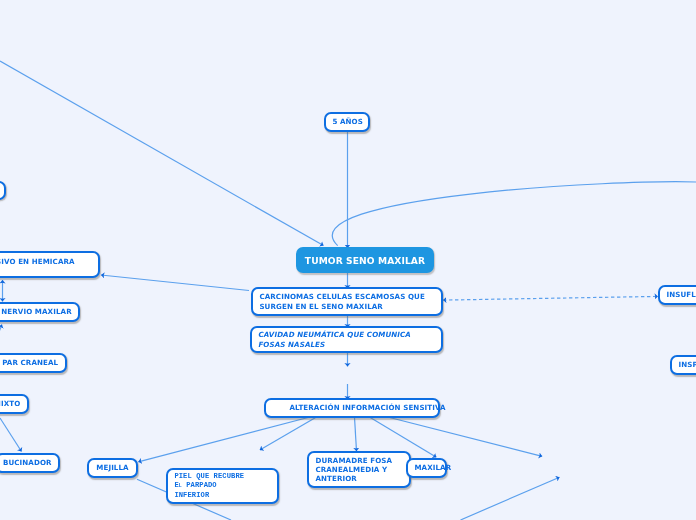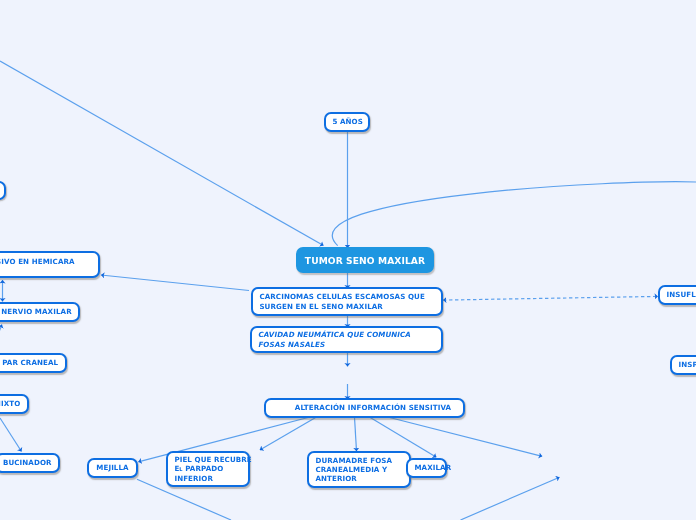--- a/index.html
+++ b/index.html
@@ -62,21 +62,21 @@
       <span class="lbl">TUMOR SENO MAXILAR</span>
     </div>
     <div class="node" style="left: 251px; top: 287px; width: 192px; height: 29px;">
       <span class="lbl">CARCINOMAS CELULAS ESCAMOSAS QUE
 SURGEN EN EL SENO MAXILAR</span>
     </div>
     <div class="node" style="left: 250px; top: 326px; width: 193px; height: 27px; font-style: italic;">
       <span class="lbl">CAVIDAD NEUMÁTICA QUE COMUNICA
 FOSAS NASALES</span>
     </div>
-    <div class="node ctr" style="left: 264px; top: 398px; width: 201px; height: 20px; padding-left: 17px;">
+    <div class="node ctr" style="left: 264px; top: 398px; width: 176px; height: 20px; padding-left: 17px;">
       <span class="lbl">ALTERACIÓN INFORMACIÓN SENSITIVA</span>
     </div>
     <div class="node" style="left: -76.5px; top: 251px; width: 176.5px; height: 27px;">
       <span class="lbl" style="position: relative; top: -2.6px;">DOLOR PROGRESIVO EN HEMICARA</span>
     </div>
     <div class="node" style="left: -7.1px; top: 302px; width: 87.2px; height: 20px;">
       <span class="lbl">NERVIO MAXILAR</span>
     </div>
     <div class="node" style="left: -14.4px; top: 353px; width: 81px; height: 20px;">
       <span class="lbl">V PAR CRANEAL</span>
@@ -86,21 +86,21 @@
     </div>
     <div class="node" style="left: -5.5px; top: 453px; width: 65.4px; height: 20px;">
       <span class="lbl">BUCINADOR</span>
     </div>
     <div class="node" style="left: -40px; top: 181px; width: 46px; height: 19px;">
       <span class="lbl"></span>
     </div>
     <div class="node ctr" style="left: 87px; top: 458px; width: 51px; height: 20px;">
       <span class="lbl">MEJILLA</span>
     </div>
-    <div class="node" style="left: 166px; top: 451px; width: 84px; height: 36px;">
+    <div class="node" style="left: 166px; top: 468px; width: 113px; height: 36px; font-family: Liberation Mono, monospace;">
       <span class="lbl">PIEL QUE RECUBRE
 El PARPADO
 INFERIOR</span>
     </div>
     <div class="node" style="left: 307px; top: 451px; width: 104px; height: 37px;">
       <span class="lbl">DURAMADRE FOSA
 CRANEALMEDIA Y
 ANTERIOR</span>
     </div>
     <div class="node ctr" style="left: 406px; top: 458px; width: 41px; height: 20px;">

